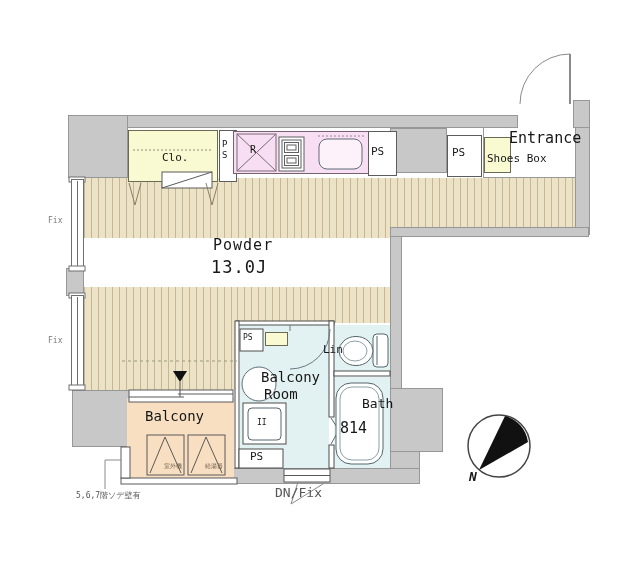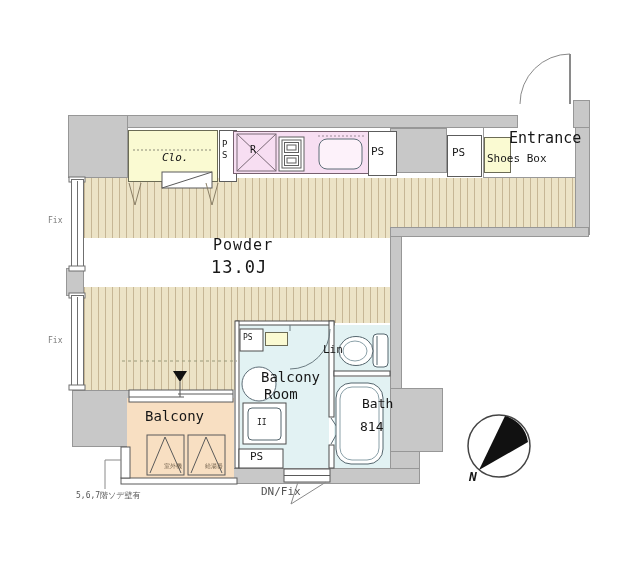--- a/index.html
+++ b/index.html
@@ -169,37 +169,37 @@
     <path d="M121,460 L105,460 L105,489" fill="none" stroke="#8a8a8a"></path>
 
     <g>
       <circle cx="499" cy="446" r="31" fill="#ffffff" stroke="#444444" stroke-width="1.5"></circle>
       <path d="M479,470 L505,416 A31,31 0 0 1 528,442 Z" fill="#111111"></path>
     </g>
   </svg>
 
   <div class="t" style="left:213px;top:237px;font-size:15px;letter-spacing:1px;">Powder</div>
   <div class="t" style="left:211px;top:258px;font-size:17px;letter-spacing:1px;">13.0J</div>
-  <div class="t" style="left:162px;top:152px;font-size:11px;font-style:italic;">Clo.</div>
+  <div class="t" style="left:162px;top:152px;font-size:11px;">Clo.</div>
   <div class="t" style="left:222px;top:139px;font-size:9px;width:9px;white-space:normal;word-break:break-all;line-height:11px;">PS</div>
   <div class="t" style="left:250px;top:144px;font-size:10px;">R</div>
   <div class="t" style="left:371px;top:146px;font-size:11px;">PS</div>
   <div class="t" style="left:452px;top:147px;font-size:11px;">PS</div>
   <div class="t" style="left:509px;top:130px;font-size:15px;">Entrance</div>
   <div class="t" style="left:487px;top:153px;font-size:11px;">Shoes Box</div>
   <div class="t" style="left:243px;top:334px;font-size:8px;">PS</div>
   <div class="t" style="left:298px;top:344px;font-size:11px;margin-left:25px;">Lin</div>
   <div class="t" style="left:261px;top:370px;font-size:14px;">Balcony</div>
   <div class="t" style="left:264px;top:387px;font-size:14px;">Room</div>
   <div class="t" style="left:257px;top:419px;font-size:8px;">II</div>
   <div class="t" style="left:250px;top:451px;font-size:11px;">PS</div>
   <div class="t" style="left:343px;top:397px;font-size:13px;margin-left:19px;">Bath</div>
-  <div class="t" style="left:340px;top:420px;font-size:13px;padding-left:20px;">814</div>
+  <div class="t" style="left:340px;top:420px;font-size:15px;">814</div>
   <div class="t" style="left:145px;top:409px;font-size:14px;">Balcony</div>
   <div class="t" style="left:152px;top:463px;font-size:6px;width:30px;text-align:right;color:#6a5a46;">室外機</div>
   <div class="t" style="left:193px;top:463px;font-size:6px;width:30px;text-align:right;color:#6a5a46;">給湯器</div>
   <div class="t gray" style="left:48px;top:217px;font-size:8px;">Fix</div>
   <div class="t gray" style="left:48px;top:337px;font-size:8px;">Fix</div>
-  <div class="t" style="left:261px;top:486px;font-size:11px;color:#555;text-align:center;">DN/Fix</div>
+  <div class="t" style="left:275px;top:486px;font-size:13px;color:#555;text-align:center;">DN/Fix</div>
   <div class="t" style="left:469px;top:470px;font-size:13px;font-weight:bold;font-style:italic;">N</div>
   <div class="t" style="left:76px;top:492px;font-size:8px;color:#555;">5,6,7階ソデ壁有</div>
 
 </div>
 
 </body></html>

